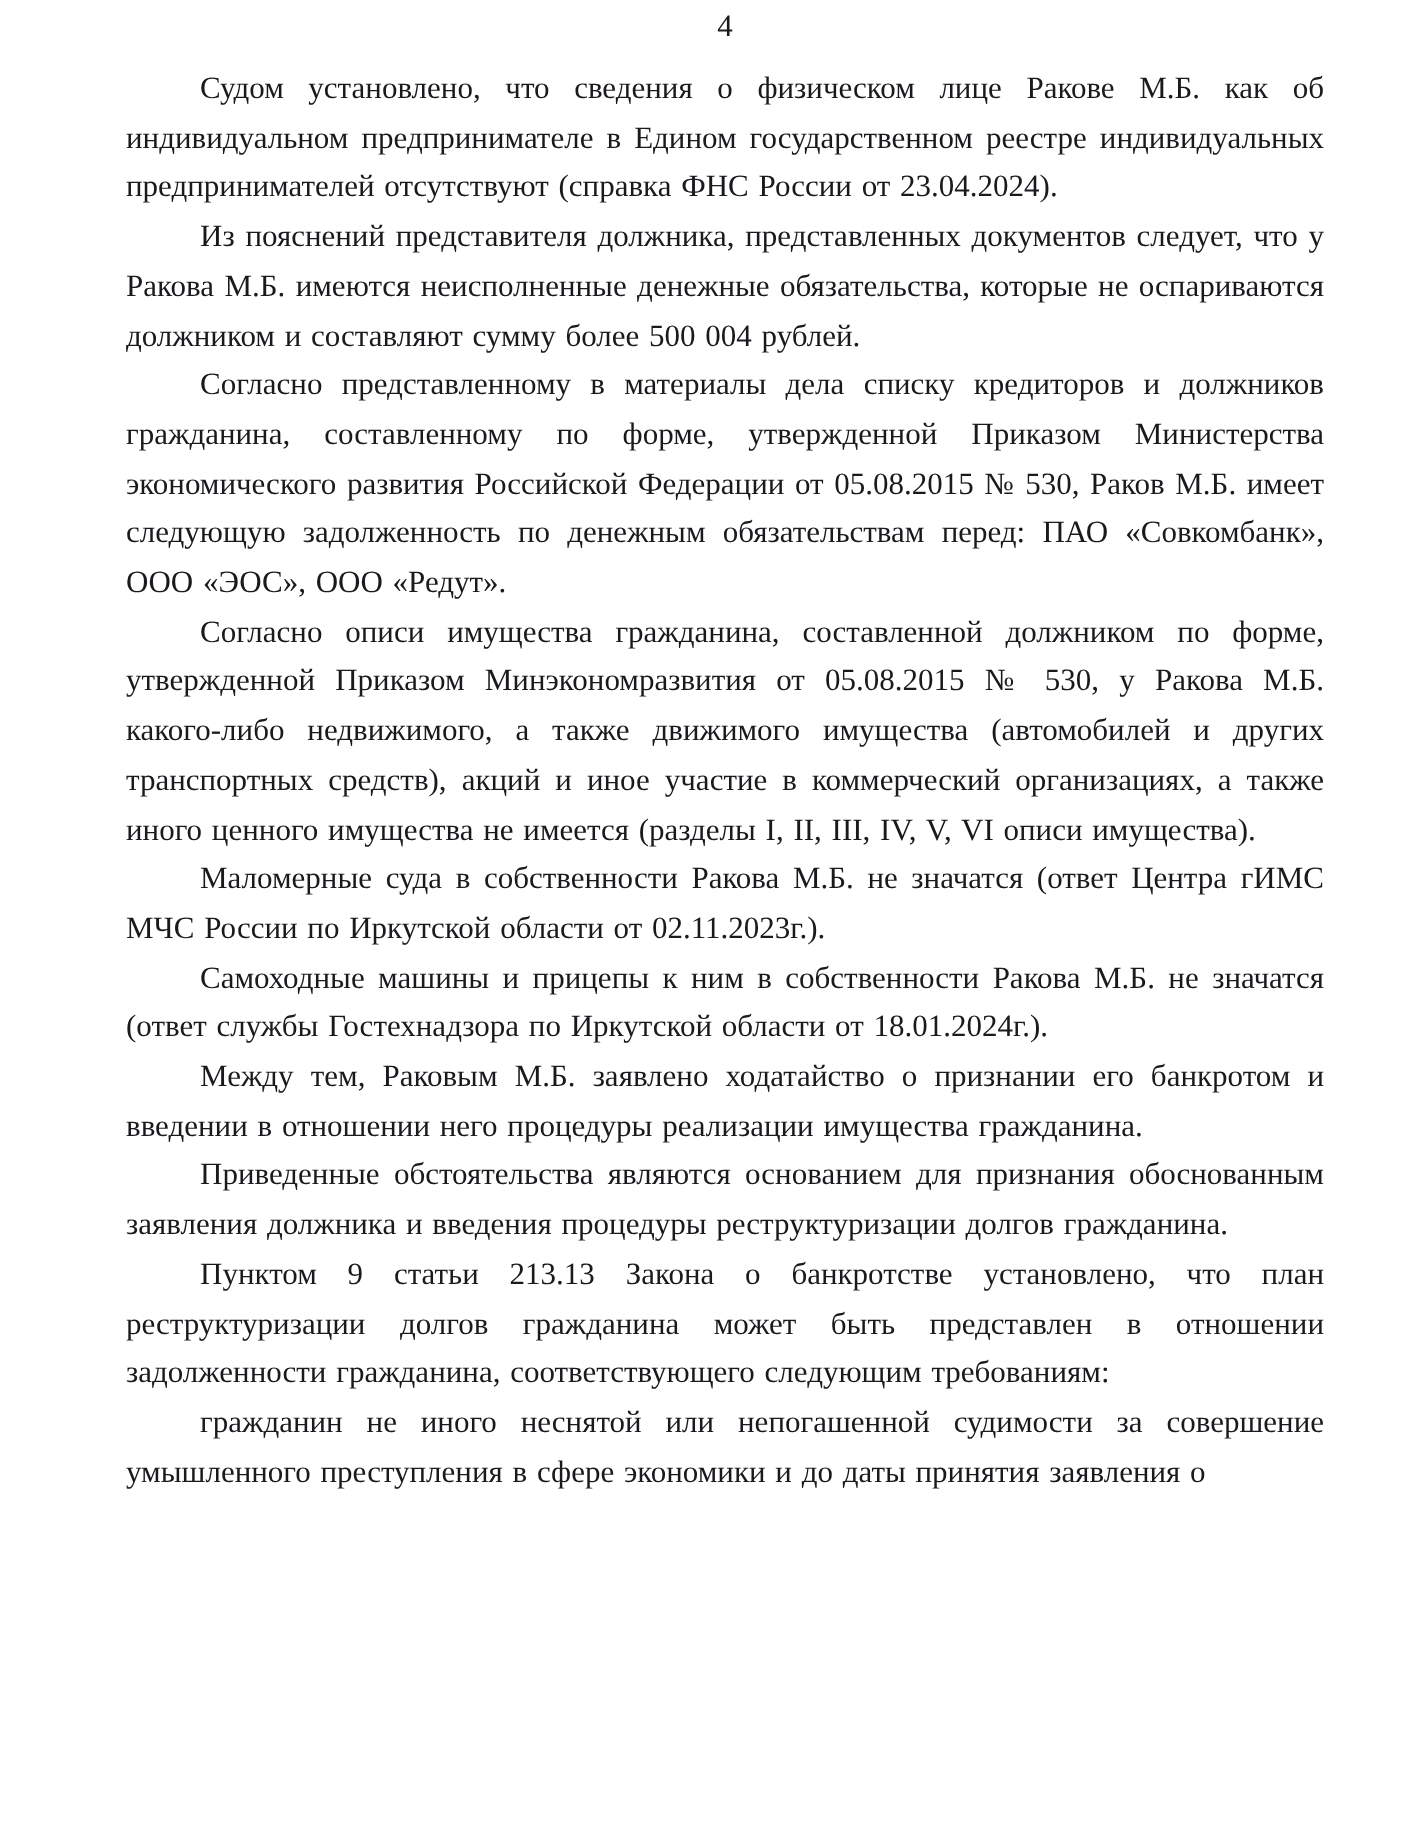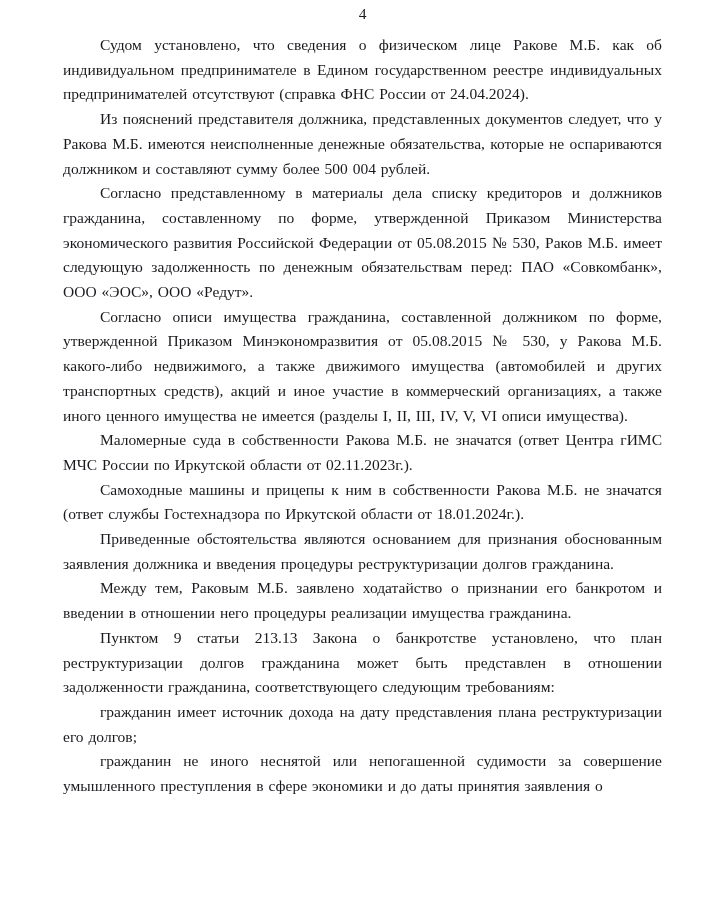--- a/index.html
+++ b/index.html
@@ -45,25 +45,24 @@
     hyphens: none;
   }
 </style>
 </head>
 <body>
 
 <div class="page">
   <div class="page-number">4</div>
 
   <div class="content">
-    <p>Судом установлено, что сведения о физическом лице Ракове М.Б.  как об индивидуальном предпринимателе в Едином государственном реестре индивидуальных предпринимателей отсутствуют (справка ФНС России от 24.04.2024).</p>
+    <p>Судом установлено, что сведения о физическом лице Ракове М.Б.  как об индивидуальном предпринимателе в Едином государственном реестре индивидуальных предпринимателей отсутствуют (справка ФНС России от 23.04.2024).</p>
     <p>Из пояснений представителя должника, представленных документов следует, что у Ракова М.Б.  имеются неисполненные денежные обязательства, которые не оспариваются должником и составляют сумму более 500 004 рублей.</p>
     <p>Согласно представленному в материалы дела списку кредиторов и должников гражданина, составленному по форме, утвержденной Приказом Министерства экономического развития Российской Федерации от 05.08.2015 № 530, Раков М.Б.  имеет следующую задолженность по денежным обязательствам перед: ПАО «Совкомбанк», ООО «ЭОС», ООО «Редут».</p>
     <p>Согласно описи имущества гражданина, составленной должником по форме, утвержденной Приказом Минэкономразвития от 05.08.2015 № 530, у Ракова М.Б. какого-либо недвижимого, а также движимого имущества (автомобилей и других транспортных средств), акций и иное участие в коммерческий организациях, а также иного ценного имущества не имеется (разделы I, II, III, IV, V, VI описи имущества).</p>
     <p>Маломерные суда в собственности Ракова М.Б. не значатся (ответ Центра гИМС МЧС России по Иркутской области от 02.11.2023г.).</p>
     <p>Самоходные машины и прицепы к ним в собственности Ракова М.Б.  не значатся (ответ службы Гостехнадзора по Иркутской области от 18.01.2024г.).</p>
+    <p>Между тем, Раковым М.Б.  заявлено ходатайство о признании его банкротом и введении в отношении него процедуры реализации имущества гражданина.</p>
     <p>Приведенные обстоятельства являются основанием для признания обоснованным заявления должника и введения процедуры реструктуризации долгов гражданина.</p>
-    <p>Между тем, Раковым М.Б.  заявлено ходатайство о признании его банкротом и введении в отношении него процедуры реализации имущества гражданина.</p>
     <p>Пунктом 9 статьи 213.13 Закона о банкротстве установлено, что план реструктуризации долгов гражданина может быть представлен в отношении задолженности гражданина, соответствующего следующим требованиям:</p>
-    <p>гражданин имеет источник дохода на дату представления плана реструктуризации его долгов;</p>
     <p>гражданин не иного неснятой или непогашенной судимости за совершение умышленного преступления в сфере экономики и до даты принятия заявления о</p>
   </div>
 </div>
 
 </body></html>

